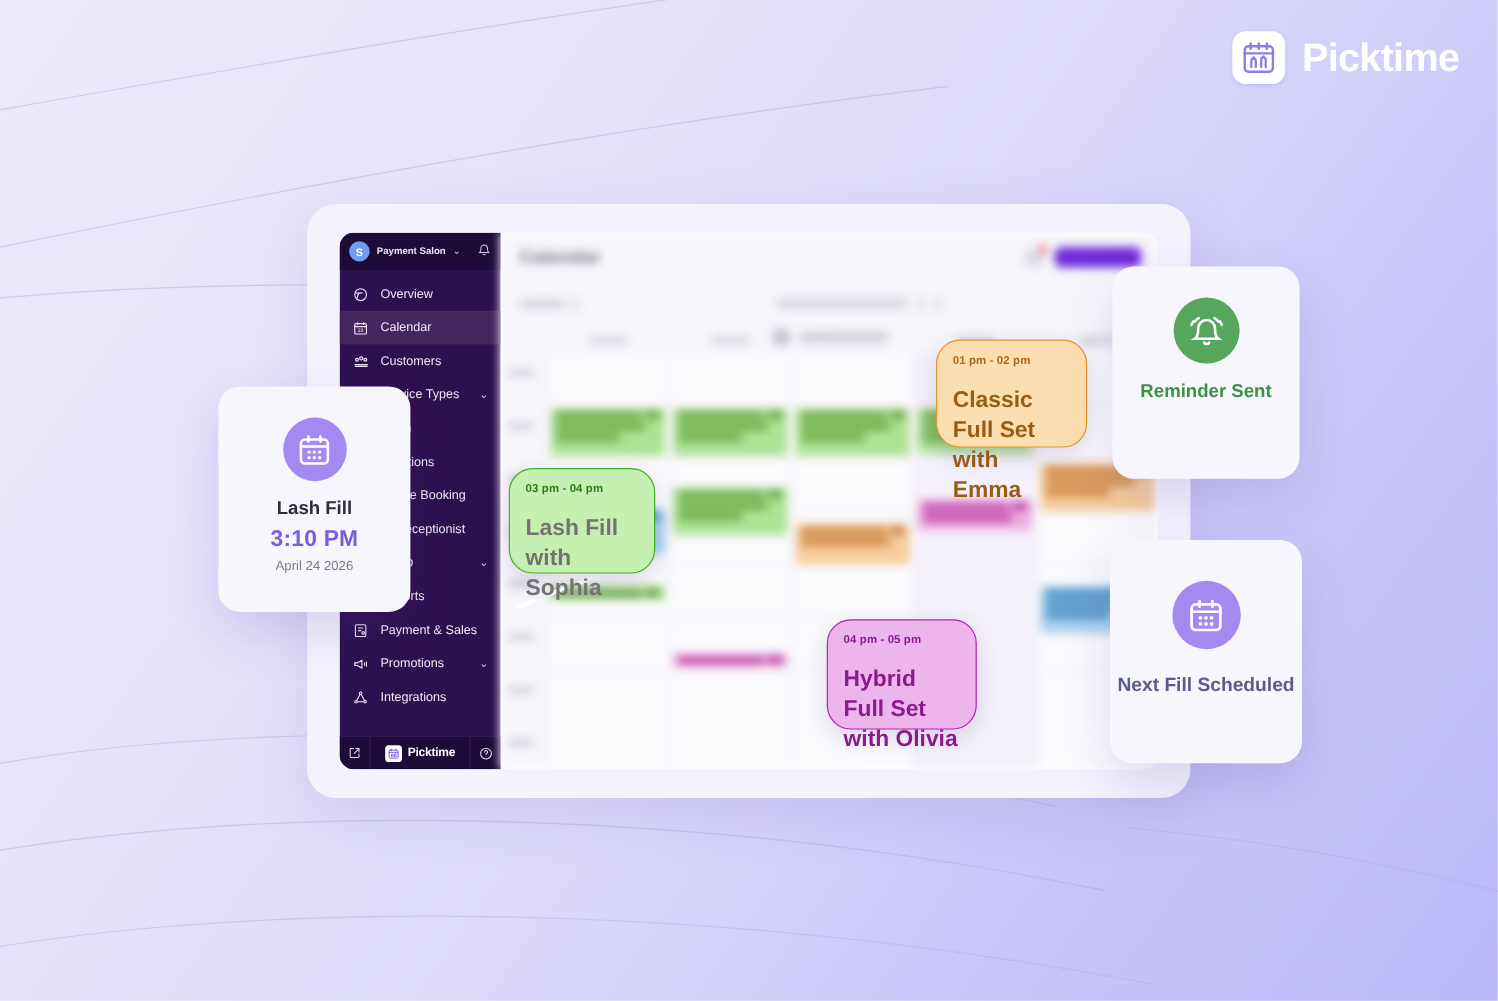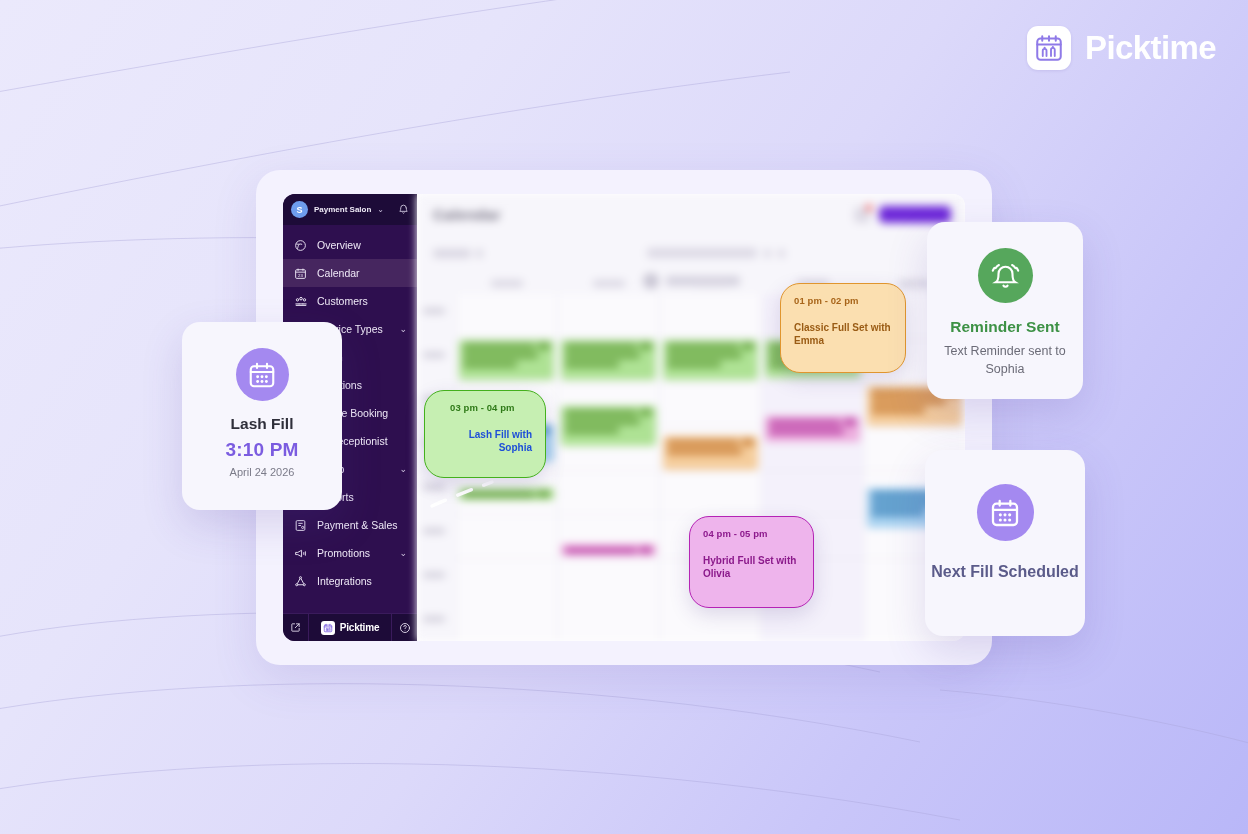--- a/index.html
+++ b/index.html
@@ -151,26 +151,26 @@
   #dash-line { position:absolute; left:0; top:0; width:1248px; height:834px; pointer-events:none; }
 
   
   .appt {
     position: absolute;
     border-radius: 20px;
     padding: 11px 13px;
     box-shadow: 0 7px 20px rgba(70,50,130,.17);
   }
   .appt-time { font-size: 9.5px; font-weight: 700; margin-bottom: 15px; letter-spacing:.1px; }
-  .appt-title { font-size: 10px; font-weight: 600; line-height: 1.32; }
+  .appt-title { font-size: 19px; font-weight: 600; line-height: 1.32; }
 
   .appt.orange { background:#fbdfb0; border:1.6px solid #e0952e; }
   .appt.orange .appt-time { color:#a8651a; } .appt.orange .appt-title { color:#9a5c15; }
   .appt.green { background:#c6efb2; border:1.8px solid #44b01d; }
-  .appt.green .appt-time { color:#2f7a18;margin-left:12px; } .appt.green .appt-title { color:#1d4ed8;text-align:right; }
+  .appt.green .appt-time { color:#2f7a18; } .appt.green .appt-title { color:#737373; }
   .appt.pink { background:#eeb4ec; border:1.8px solid #b523b5; }
   .appt.pink .appt-time { color:#8d1a8d; } .appt.pink .appt-title { color:#8b1a8b; }
 
   
   .fcard {
     position: absolute;
     background: #f7f6fd;
     border-radius: 18px;
     box-shadow: 0 16px 40px rgba(82,62,160,.17);
     display:flex; flex-direction:column; align-items:center;
@@ -636,21 +636,20 @@
 <div class="fcard" id="card-reminder">
   <div class="fcard-ico">
     <svg width="31" height="31" viewBox="0 0 24 24" fill="none" stroke="#ffffff" stroke-width="1.65" stroke-linecap="round">
       <path d="M17.4 10.6a5.4 5.4 0 1 0-10.8 0c0 5.3-2.1 6.6-2.1 6.6h15s-2.1-1.3-2.1-6.6"></path>
       <path d="M10.4 19.8a1.9 1.9 0 0 0 3.2 0"></path>
       <path d="M4.4 6.2C5 5.2 5.9 4.4 6.9 3.9M19.6 6.2c-.6-1-1.5-1.8-2.5-2.3"></path>
       <path d="M2.2 8.3c.3-.8.7-1.5 1.2-2.2M21.8 8.3c-.3-.8-.7-1.5-1.2-2.2"></path>
     </svg>
   </div>
   <div class="fcard-h">Reminder Sent</div>
-  <div class="fcard-sub">Text Reminder sent to Sophia</div>
 </div>
 
 <div class="fcard" id="card-nextfill">
   <div class="fcard-ico">
     <svg width="32" height="32" viewBox="0 0 24 24" fill="none" stroke="#ffffff" stroke-width="1.7" stroke-linecap="round">
       <rect x="3" y="5" width="18" height="16" rx="2.6"></rect>
       <path d="M3 9.6h18M8 3v3.4M16 3v3.4"></path>
       <circle cx="8.5" cy="13.4" r="1.15" fill="#fff" stroke="none"></circle>
       <circle cx="12" cy="13.4" r="1.15" fill="#fff" stroke="none"></circle>
       <circle cx="15.5" cy="13.4" r="1.15" fill="#fff" stroke="none"></circle>

